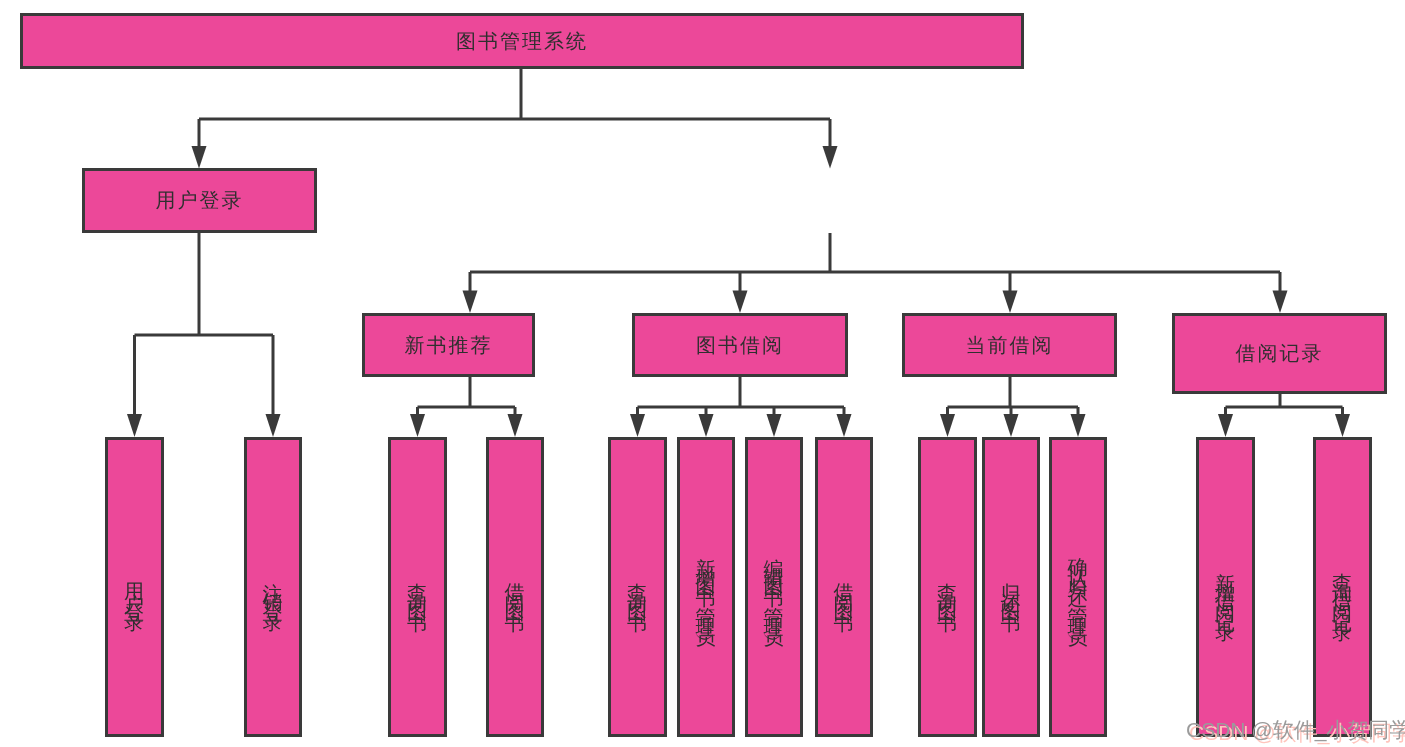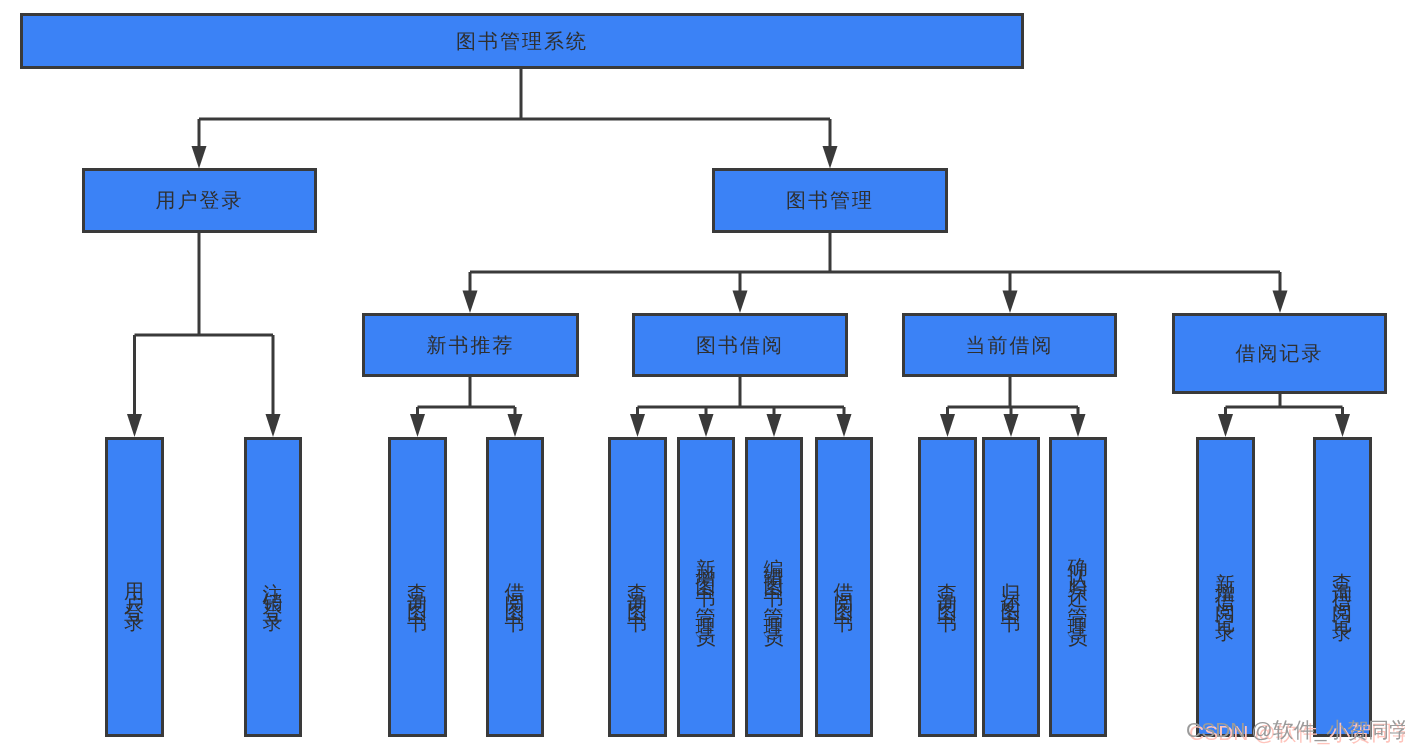--- a/index.html
+++ b/index.html
@@ -21,21 +21,21 @@
     left: 0;
     top: 0;
     width: 1405px;
     height: 747px;
     pointer-events: none;
   }
   .node {
     position: absolute;
     box-sizing: border-box;
     border: 3px solid #3a3a3a;
-    background: #3b82f6;
+    background: #ec4899;
     display: flex;
     align-items: center;
     justify-content: center;
   }
   .h-label {
     font-size: 20px;
     letter-spacing: 2px;
     white-space: nowrap;
     color: #2f2f2f;
   }
@@ -104,25 +104,22 @@
     </g>
   </svg>
 
   <div class="node" style="left:20px;top:13px;width:1004px;height:56px">
     <span class="h-label">图书管理系统</span>
   </div>
 
   <div class="node" style="left:82px;top:168px;width:235px;height:65px">
     <span class="h-label">用户登录</span>
   </div>
-  <div class="node" style="left:712px;top:168px;width:236px;height:65px">
-    <span class="h-label">图书管理</span>
-  </div>
 
-  <div class="node" style="left:362px;top:313px;width:217px;height:64px">
+  <div class="node" style="left:362px;top:313px;width:173px;height:64px">
     <span class="h-label">新书推荐</span>
   </div>
   <div class="node" style="left:632px;top:313px;width:216px;height:64px">
     <span class="h-label">图书借阅</span>
   </div>
   <div class="node" style="left:902px;top:313px;width:215px;height:64px">
     <span class="h-label">当前借阅</span>
   </div>
   <div class="node" style="left:1172px;top:313px;width:215px;height:81px">
     <span class="h-label">借阅记录</span>

